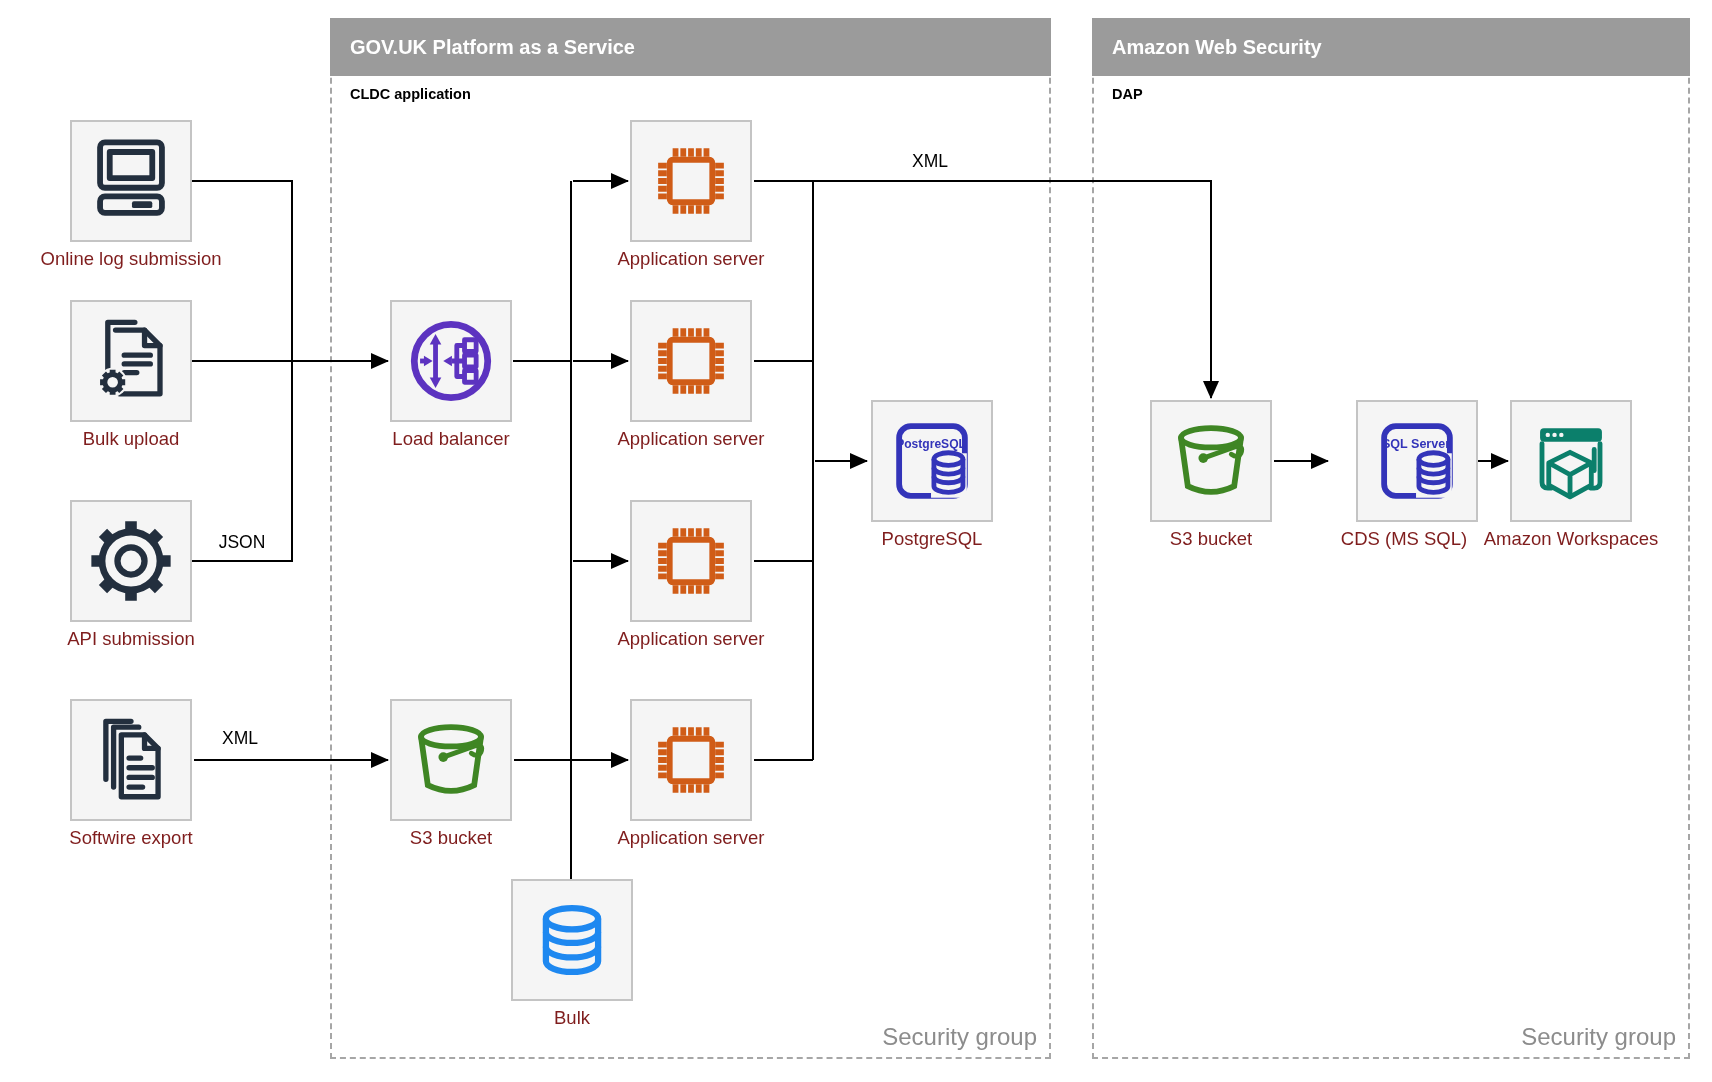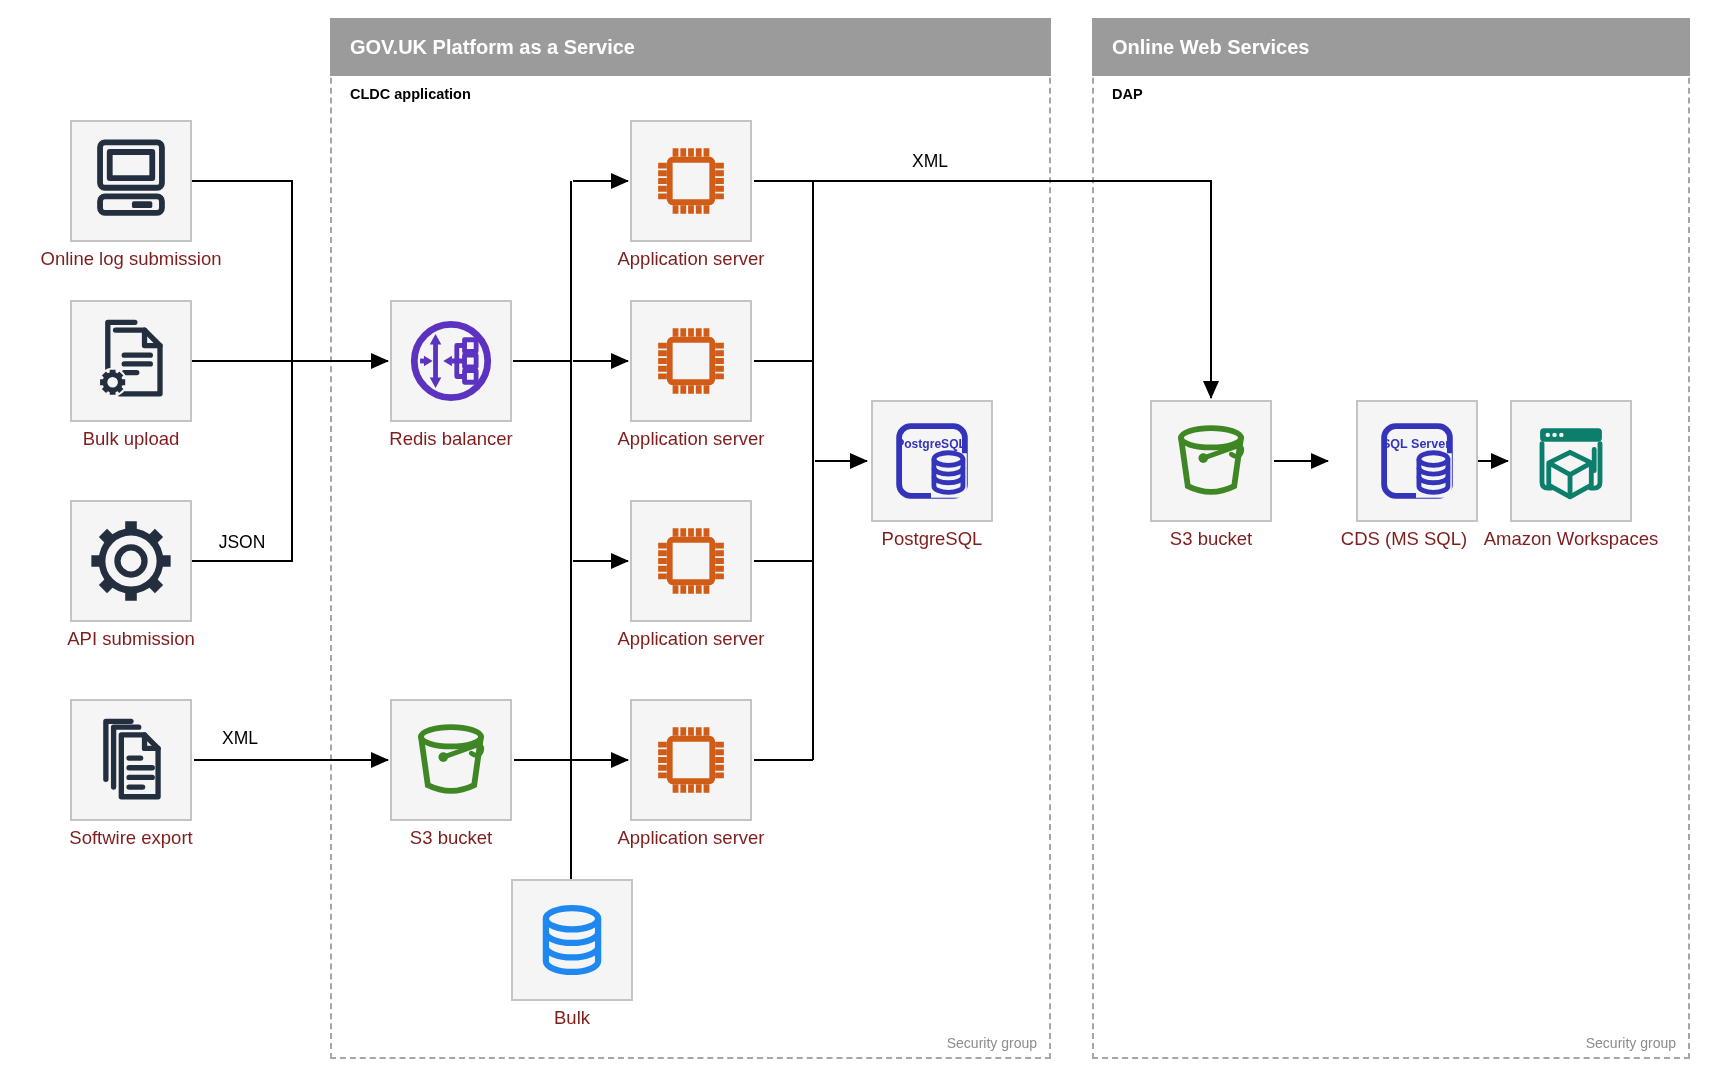--- a/index.html
+++ b/index.html
@@ -2,42 +2,42 @@
 <html><head>
 <meta charset="utf-8">
 <style>
   html,body{margin:0;padding:0;background:#fff;}
   .canvas{position:relative;width:1712px;height:1082px;background:#fff;
           font-family:"Liberation Sans",sans-serif;color:#000;overflow:hidden;}
   .container{position:absolute;border:2px dashed #A6A6A6;box-sizing:border-box;}
   .c-header{position:absolute;top:-2px;left:-2px;right:-2px;height:58px;background:#9B9B9B;
             color:#fff;font-weight:bold;font-size:20px;line-height:58px;padding-left:20px;}
   .c-sub{position:absolute;top:66px;left:18px;font-weight:bold;font-size:14.5px;color:#000;}
-  .c-footer{position:absolute;bottom:6px;right:12px;font-size:14px;color:#8C8C8C;}
+  .c-footer{position:absolute;bottom:6px;right:12px;font-size:24px;color:#8C8C8C;}
   .node{position:absolute;width:122px;}
   .icon-box{width:122px;height:122px;background:#F5F5F5;border:2px solid #C4C4C4;box-sizing:border-box;
             display:flex;align-items:center;justify-content:center;}
   .icon-box svg{width:116px;height:116px;display:block;}
   .node-label{position:absolute;top:128px;left:50%;transform:translateX(-50%);
               white-space:nowrap;font-size:18.5px;color:#7f1d1d;}
   .edge-label{position:absolute;transform:translate(-50%,-50%);font-size:17.5px;background:#fff;padding:0 3px;}
   #edges{position:absolute;top:0;left:0;}
 </style>
 </head>
 <body>
 
 <div class="canvas">
 
   <div class="container" style="left:330px;top:18px;width:721px;height:1041px;">
     <div class="c-header">GOV.UK Platform as a Service</div>
     <div class="c-sub">CLDC application</div>
     <div class="c-footer">Security group</div>
   </div>
   <div class="container" style="left:1092px;top:18px;width:598px;height:1041px;">
-    <div class="c-header">Online Web Services</div>
+    <div class="c-header">Amazon Web Security</div>
     <div class="c-sub">DAP</div>
     <div class="c-footer">Security group</div>
   </div>
 
   <svg id="edges" width="1712" height="1082">
     <defs>
       <marker id="arr" markerWidth="10" markerHeight="10" refX="8.5" refY="4" orient="auto" markerUnits="strokeWidth">
         <path d="M0,0 L9,4 L0,8 z" fill="#000"></path>
       </marker>
     </defs>
@@ -148,21 +148,21 @@
           <rect x="74" y="70" width="12" height="12"></rect>
         </g>
         <g fill="#5C33C0">
           <path d="M44,32 l-6,11 h12 z"></path>
           <path d="M44,88 l-6,-11 h12 z"></path>
           <path d="M41,60 l-9,-5.5 v11 z"></path>
           <path d="M52,60 l9,-5.5 v11 z"></path>
         </g>
       </svg>
     </div>
-    <div class="node-label">Redis balancer</div>
+    <div class="node-label">Load balancer</div>
   </div>
 
   <div class="node" style="left:630px;top:120px;">
     <div class="icon-box">
       <svg viewBox="0 0 120 120">
         <g fill="none" stroke="#D05C17" stroke-width="6">
           <rect x="38" y="38" width="44" height="44" rx="3"></rect>
           <path d="M44,26 V35 M52,26 V35 M60,26 V35 M68,26 V35 M76,26 V35"></path>
           <path d="M44,85 V94 M52,85 V94 M60,85 V94 M68,85 V94 M76,85 V94"></path>
           <path d="M26,44 H35 M26,52 H35 M26,60 H35 M26,68 H35 M26,76 H35"></path>

